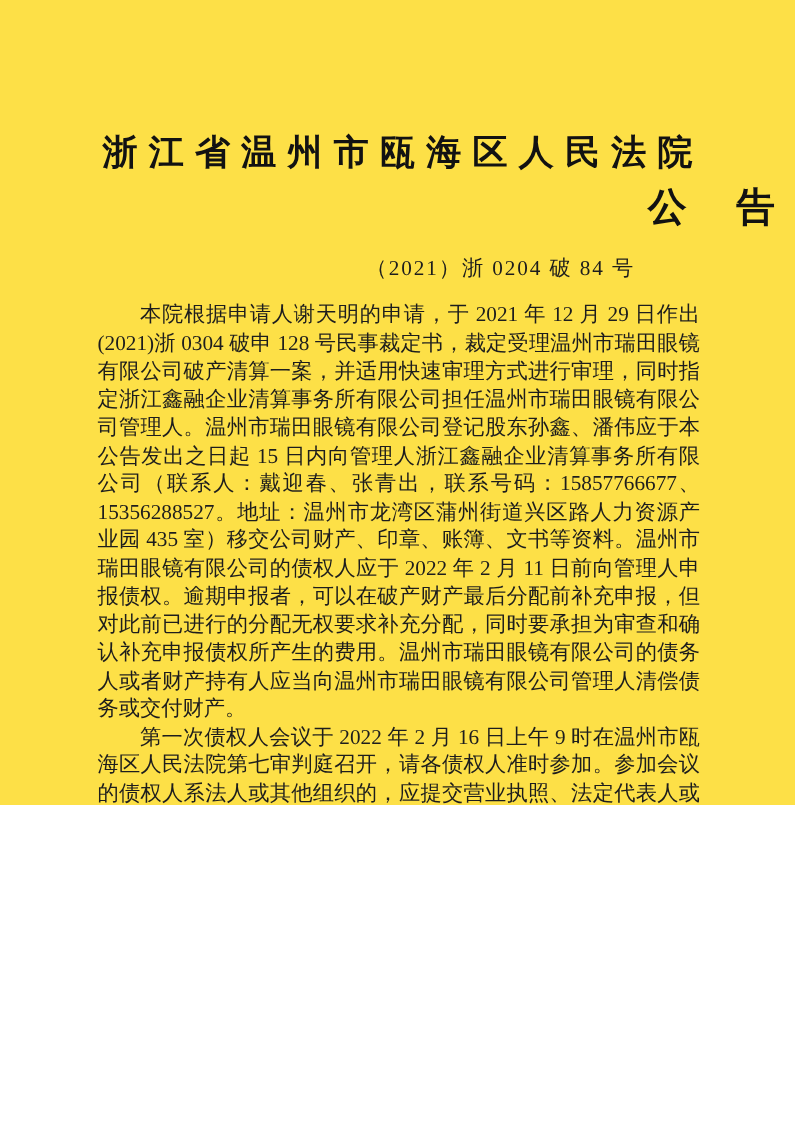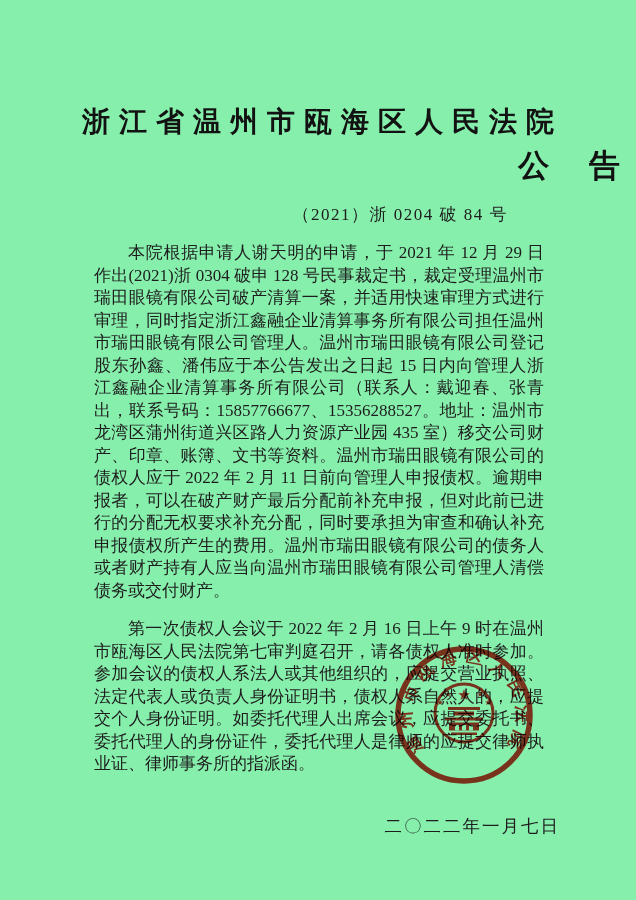--- a/index.html
+++ b/index.html
@@ -1,19 +1,19 @@
 <!DOCTYPE html>
 <html lang="zh" style="--seal-color: #e2261b;"><head>
 <meta charset="utf-8">
 <style>
   html,body{margin:0;padding:0;background:#fff;}
   .page{
     position:relative;
-    width:636px;height:900px;
-    background:#86efac;
+    width:636px;height:644px;
+    background:#fde047;
     overflow:hidden;
     font-family:"Liberation Serif","DejaVu Serif",serif;
     color:#1d1d1d;
   }
   .court-name{
     margin:0;
     padding:103px 0 0 9px;
     text-align:center;
     font-size:28px;
     font-weight:700;
@@ -36,21 +36,21 @@
     letter-spacing:1.5px;
     color:#1d1d1d;
   }
   .content{
     margin:0 76px 0 78px;
     font-size:17px;
     line-height:22.5px;
     text-align:justify;
     text-justify:inter-character;
   }
-  .content p{margin:16px;text-indent:2em;}
+  .content p{margin:0;text-indent:2em;}
   .content p.closing{text-indent:2.3em;}
   .date-line{
     margin:38px 76px 0 0;
     text-align:right;
     font-size:17.5px;
     letter-spacing:2px;
   }
   .seal{
     position:absolute;
     left:393px;

